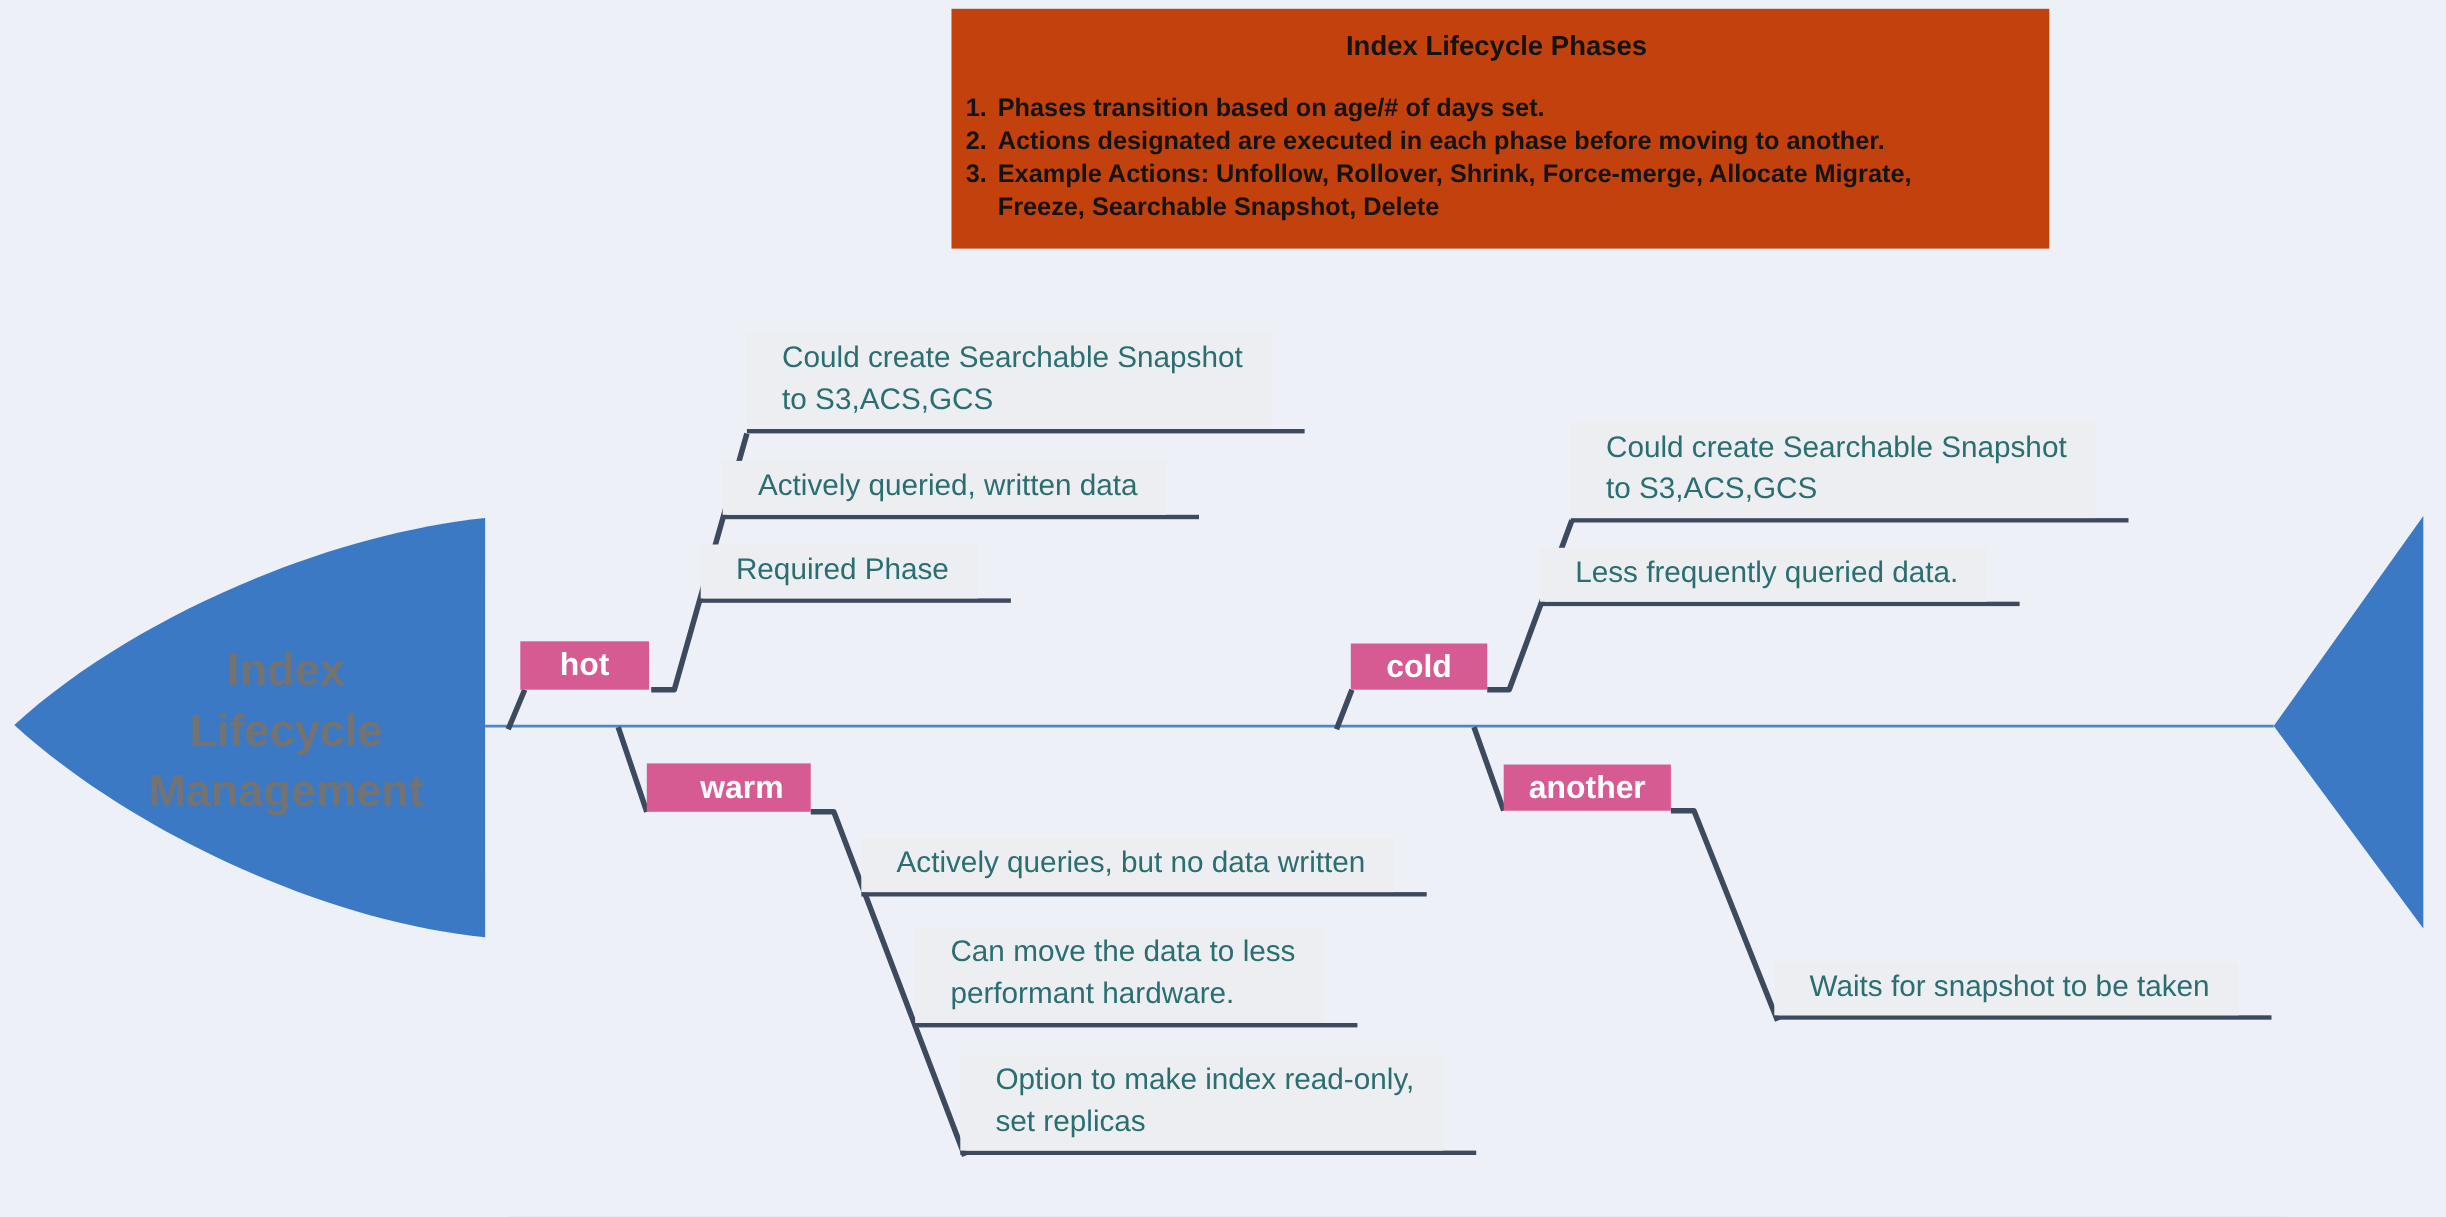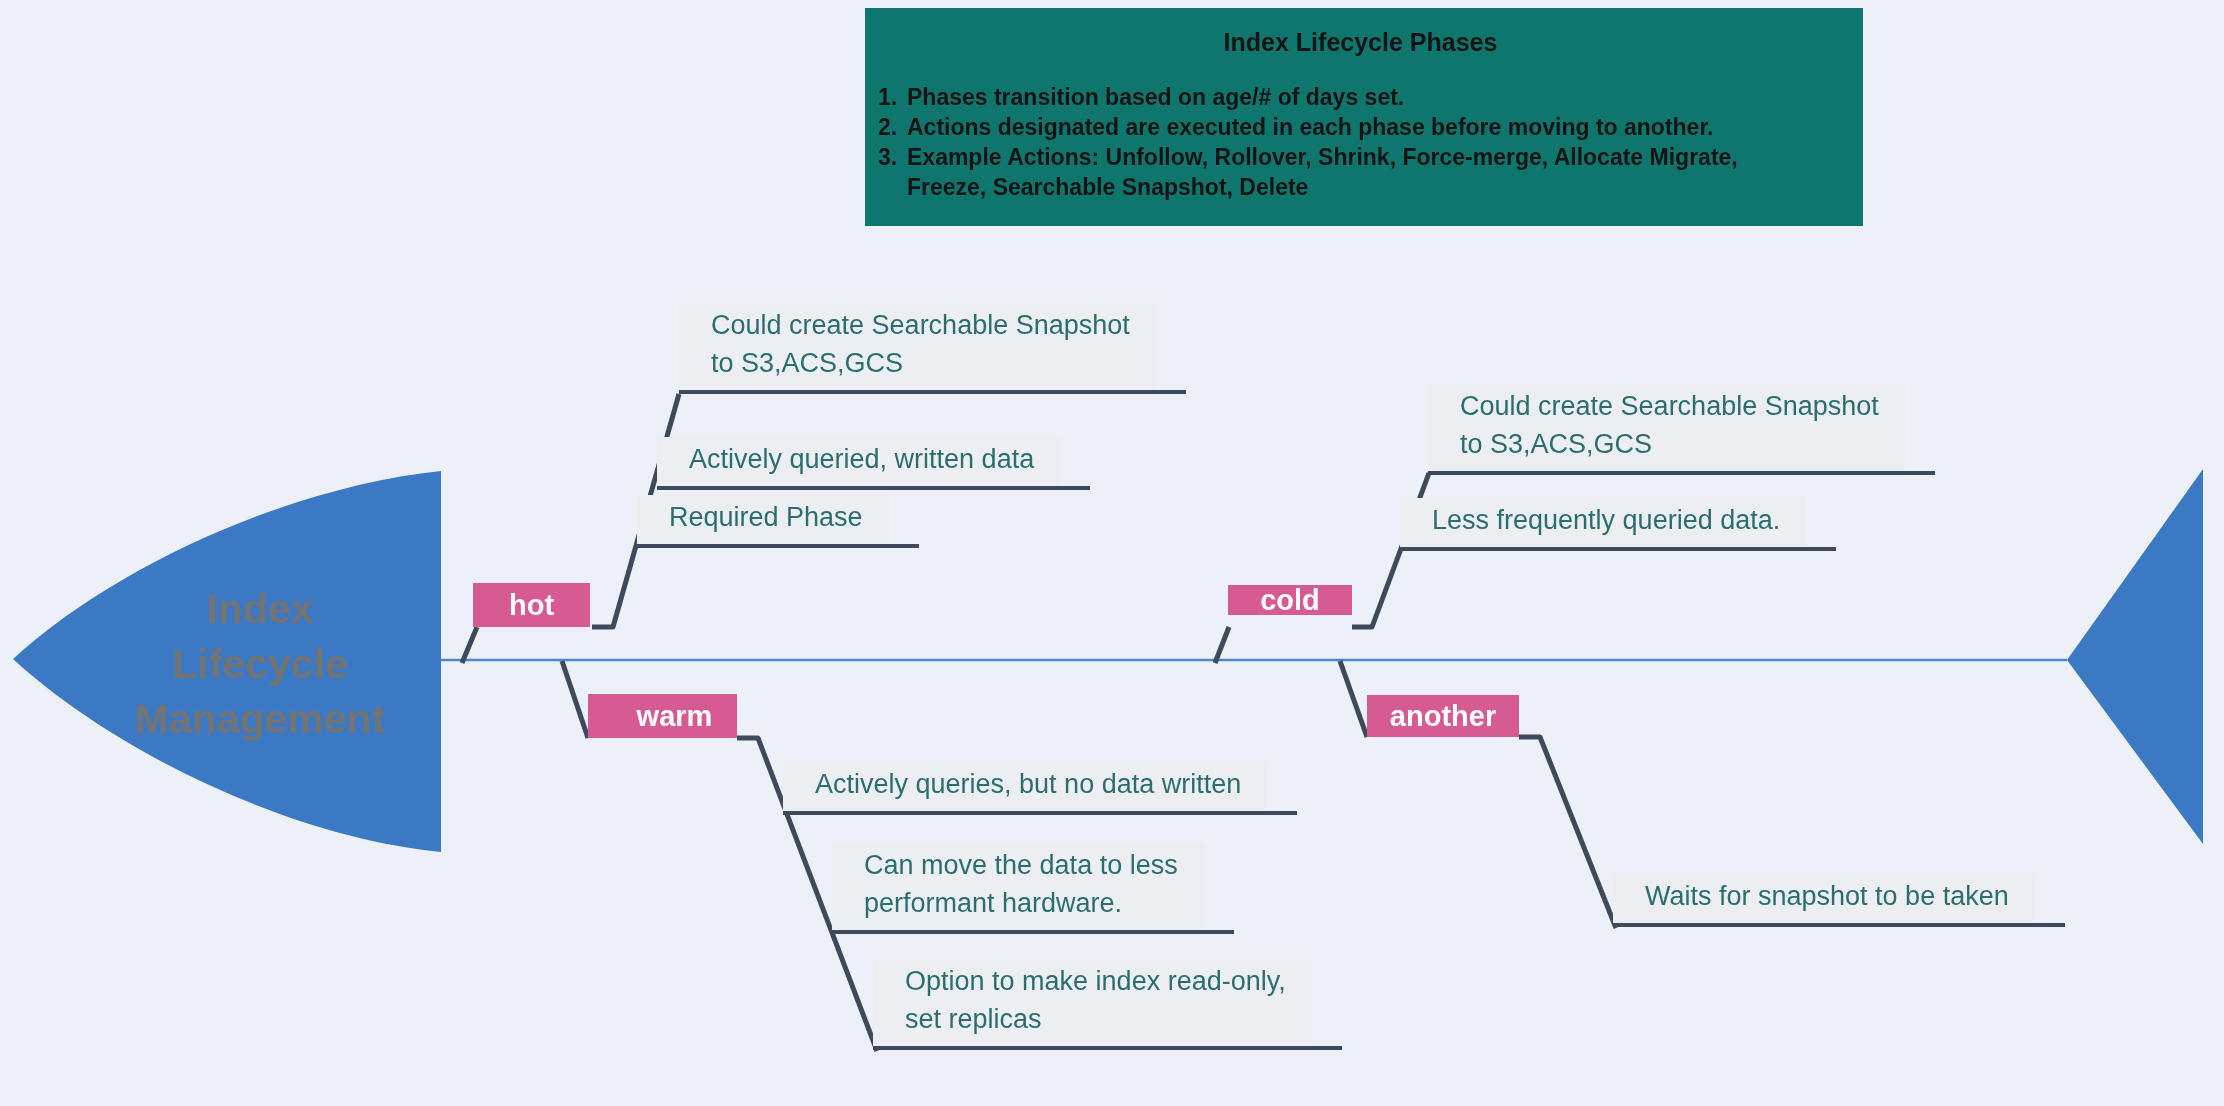--- a/index.html
+++ b/index.html
@@ -8,21 +8,21 @@
     width:2224px;height:1106px;
     background:#edf1f7;
     overflow:hidden;
     font-family:"Liberation Sans", sans-serif;
   }
   #wires{position:absolute;left:0;top:0;z-index:0;}
 
   
   .note{
     position:absolute;left:865px;top:8px;width:998px;height:218px;
-    background:#0f766e;z-index:1;box-sizing:border-box;
+    background:#c2410c;z-index:1;box-sizing:border-box;
     padding:20px 20px 0 13px;color:#141414;
   }
   .note-title{
     text-align:center;font-size:25px;font-weight:700;line-height:28px;
   }
   .note-list{margin-top:26px;}
   .note-row{display:flex;font-size:23px;font-weight:700;line-height:30px;}
   .note-num{width:29px;flex:0 0 29px;}
   .note-text{white-space:pre-line;}
 
@@ -95,32 +95,32 @@
   <div class="head-title">Index
 Lifecycle
 Management</div>
 
   <div class="phase" style="left:473px;top:583px;width:117px;height:44px;">
     <span>hot</span>
   </div>
   <div class="phase" style="left:588px;top:694px;width:149px;height:44px;padding-left:24px;">
     <span>warm</span>
   </div>
-  <div class="phase" style="left:1228px;top:585px;width:124px;height:30px;">
+  <div class="phase" style="left:1228px;top:585px;width:124px;height:42px;">
     <span>cold</span>
   </div>
   <div class="phase" style="left:1367px;top:695px;width:152px;height:42px;">
     <span>another</span>
   </div>
 
   <div class="item" style="left:679px;bottom:712px;">
     <span class="item-text">Could create Searchable Snapshot
 to S3,ACS,GCS</span>
   </div>
-  <div class="item" style="left:657px;bottom:616px;">
+  <div class="item" style="left:657px;bottom:634px;">
     <span class="item-text">Actively queried, written data</span>
   </div>
   <div class="item" style="left:637px;bottom:558px;">
     <span class="item-text">Required Phase</span>
   </div>
 
   <div class="item" style="left:783px;bottom:291px;">
     <span class="item-text">Actively queries, but no data written</span>
   </div>
   <div class="item" style="left:832px;bottom:172px;">

